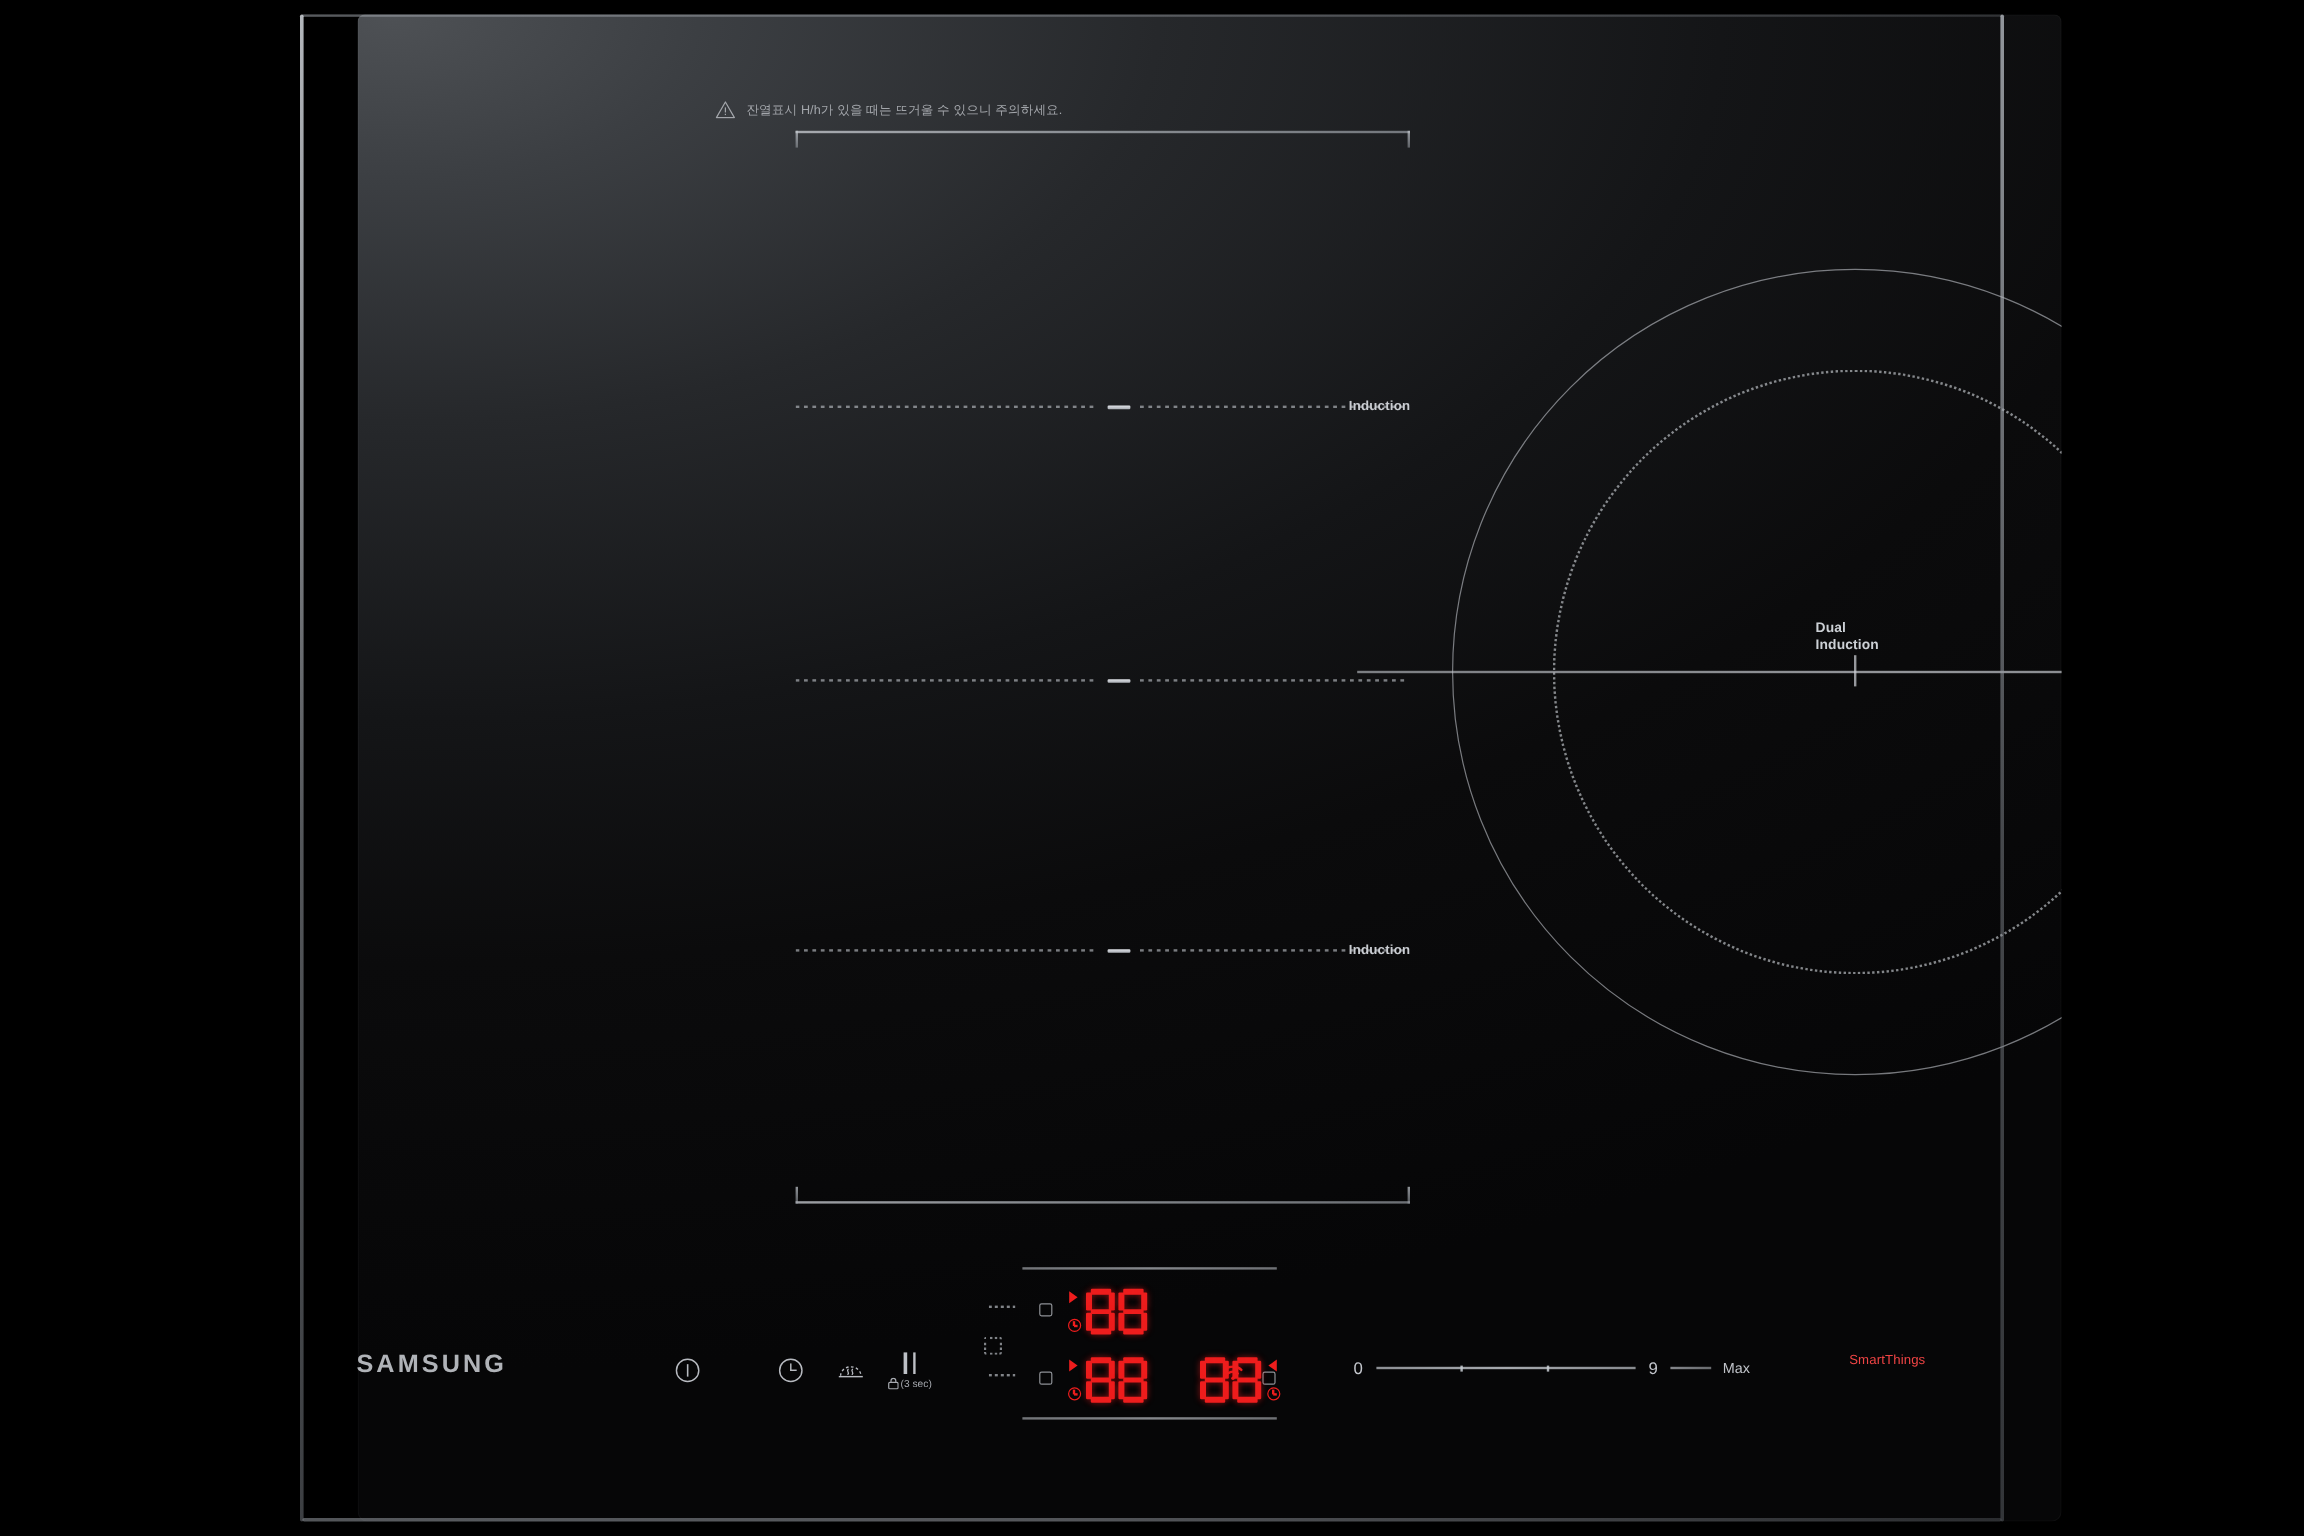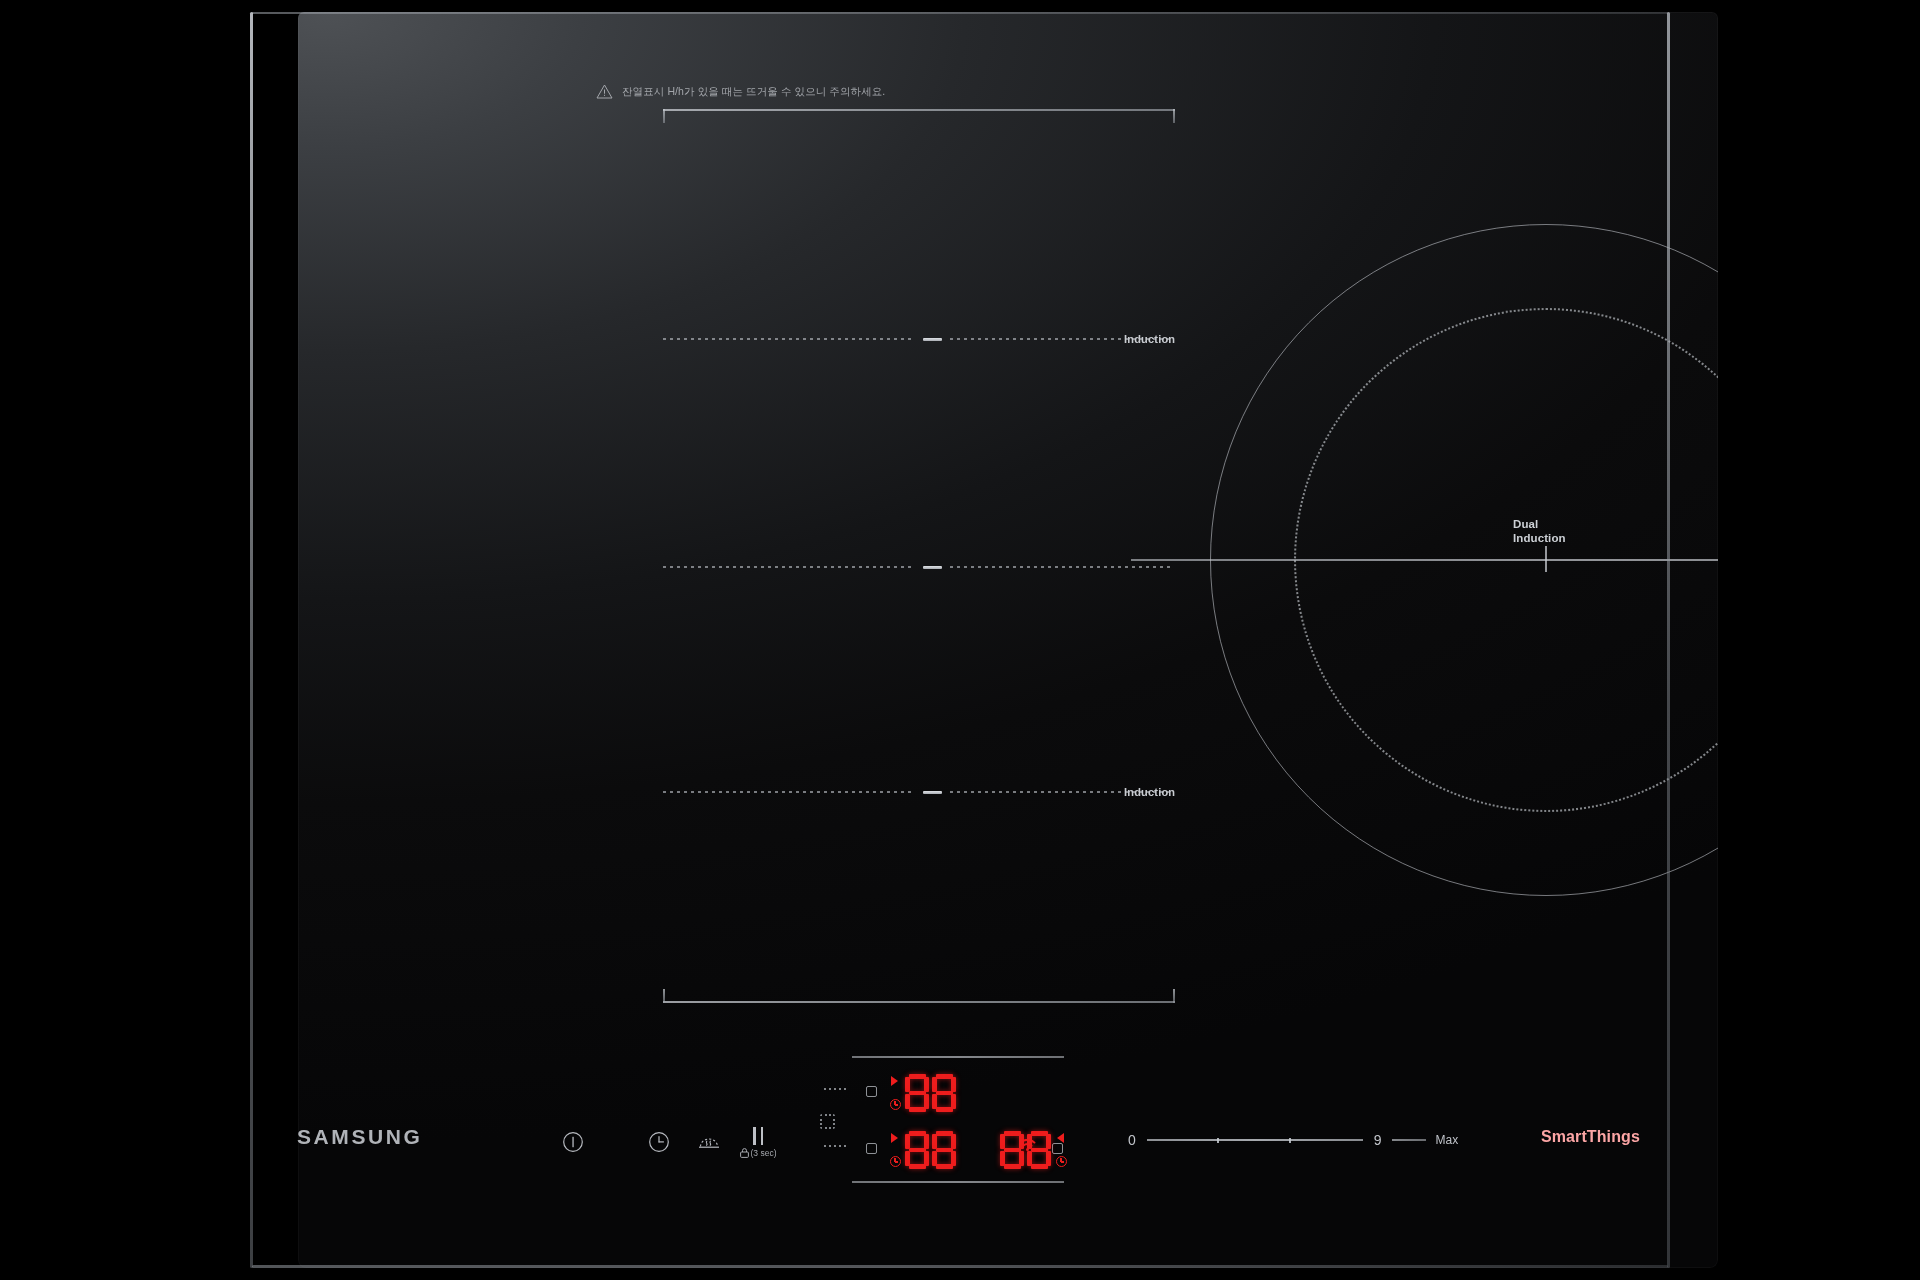--- a/index.html
+++ b/index.html
@@ -74,21 +74,21 @@
     border:1.3px solid rgba(200,204,210,.58);box-sizing:border-box;}
   #ring-inner{position:absolute;left:84px;top:84px;width:504px;height:504px;border-radius:50%;
     border:2.6px dotted rgba(196,200,206,.66);box-sizing:border-box;}
   #axis-line{position:absolute;left:-79px;top:335px;width:914px;height:1.6px;
     background:linear-gradient(to right,rgba(190,194,200,.62),rgba(205,208,214,.7) 50%,rgba(190,194,200,.62));}
   #axis-tick{position:absolute;left:335px;top:322px;width:1.6px;height:26px;background:rgba(205,208,214,.72);}
   #lbl-dual{position:absolute;left:1513px;top:517px;font-size:11.5px;font-weight:bold;color:#ccd0d5;
     line-height:14px;text-align:left;letter-spacing:.1px;}
   #samsung{position:absolute;left:297px;top:1125px;font-size:21px;font-weight:bold;color:#b0b3b8;
     letter-spacing:2.6px;}
-  #smartthings{position:absolute;left:1541px;top:1128px;font-size:16px;font-weight:bold;color:#fca5a5;
+  #smartthings{position:absolute;left:1541px;top:1128px;font-size:11px;font-weight:normal;color:#ef4444;
     letter-spacing:.1px;}
 
   .ctl-icon{position:absolute;color:#b7bac0;}
   #ic-power{left:562px;top:1131px;}
   #ic-timer{left:648px;top:1131px;}
   #ic-keepwarm{left:697px;top:1131px;}
   #ic-pause{left:738px;top:1127px;width:40px;text-align:center;}
   .pause-bars{display:flex;gap:5px;justify-content:center;height:18px;}
   .pause-bars i{display:block;width:2.4px;height:18px;background:#bdc0c6;}
   .lock-lbl{margin-top:3px;font-size:8.5px;color:#a6a9af;white-space:nowrap;letter-spacing:0;display:flex;

